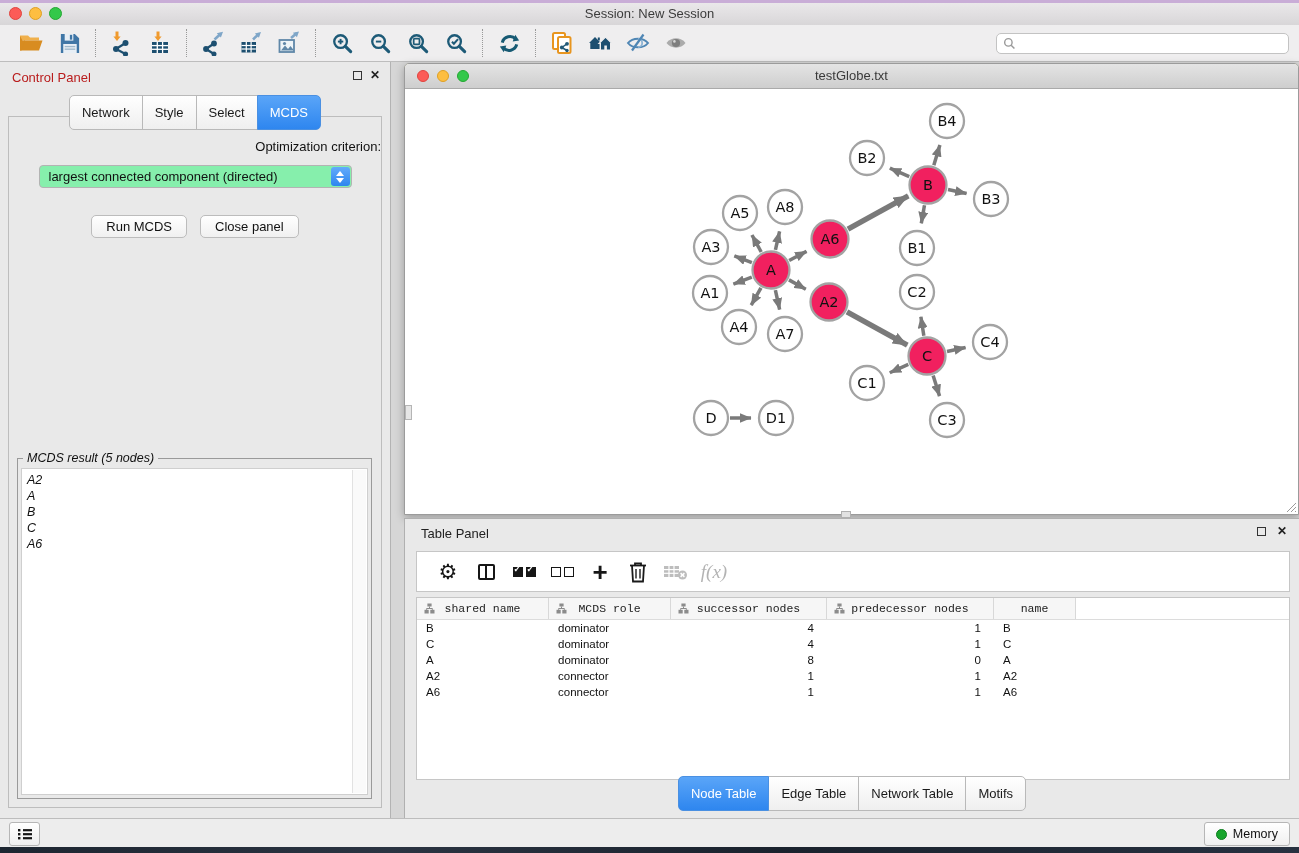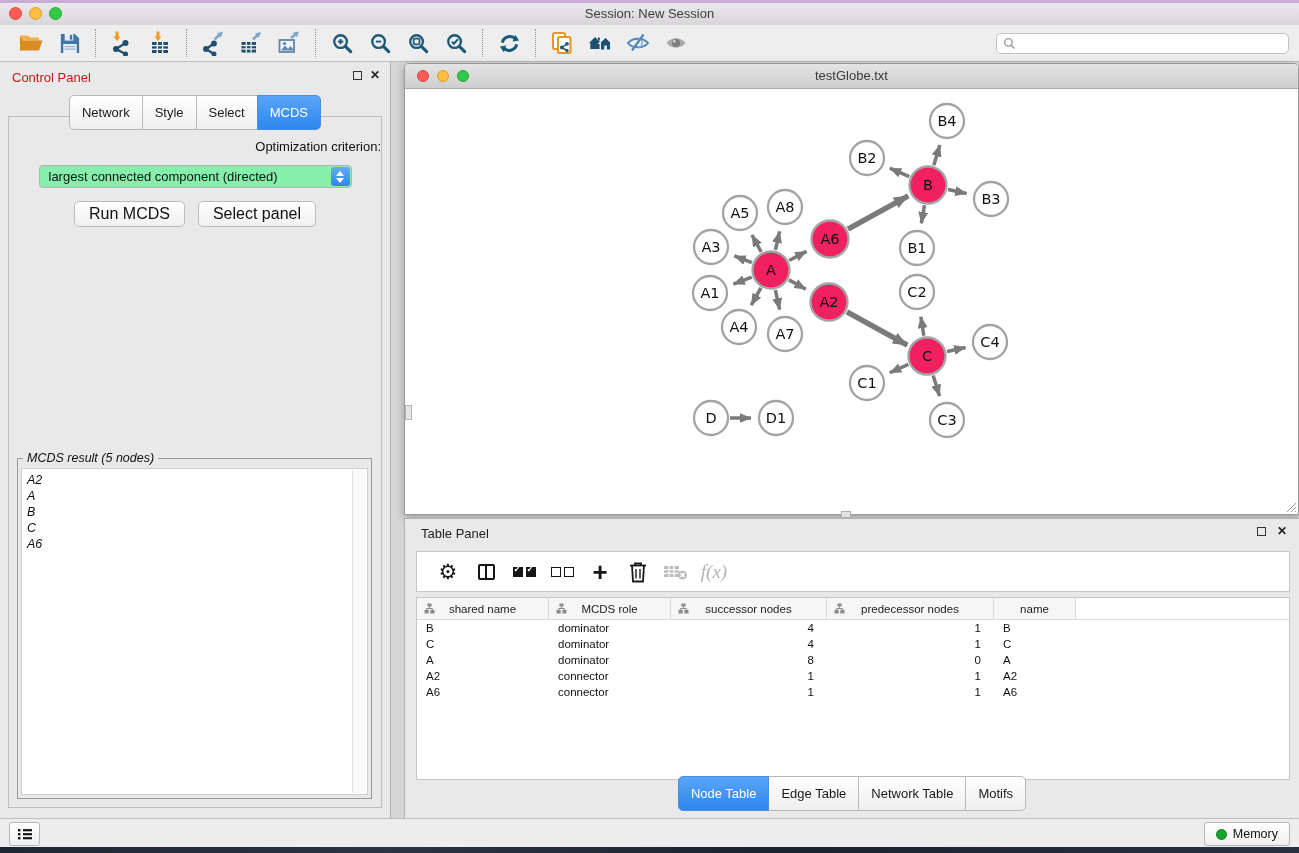--- a/index.html
+++ b/index.html
@@ -40,21 +40,21 @@
   .opt-label{margin-top:22px;text-align:right;font-size:13px;color:#111;}
   .select{position:relative;width:313px;height:23px;margin:11px auto 0 auto;background:#86efac;
           border:1px solid #b3b3b3;border-radius:4px;box-sizing:border-box;font-size:13px;color:#111;}
   .select .sel-text{position:absolute;left:9px;top:3px;}
   .stepper{position:absolute;right:1px;top:1px;bottom:1px;width:19px;border-radius:3px;
            background:linear-gradient(#63abfb,#2e86ef);display:flex;flex-direction:column;align-items:center;justify-content:center;gap:2px;}
   .tri-up{width:0;height:0;border-left:4px solid transparent;border-right:4px solid transparent;border-bottom:5px solid #fff;}
   .tri-down{width:0;height:0;border-left:4px solid transparent;border-right:4px solid transparent;border-top:5px solid #fff;}
   .btn-row{display:flex;justify-content:center;gap:13px;margin-top:13px;}
   .btn{border:1px solid #bcbcbc;background:linear-gradient(#ffffff,#f0f0f0);border-radius:5px;
-       padding:3px 14px;font-size:16px;color:#111;font-family:inherit;}
+       padding:3px 14px;font-size:13px;color:#111;font-family:inherit;margin-top:14px;}
   .result-group{position:absolute;left:8px;right:9px;top:341px;bottom:8px;border:1px solid #9a9a9a;font-style:italic;}
   .legend{position:absolute;top:-8px;left:5px;background:#e9e9e9;padding:0 4px;font-size:12.5px;color:#111;}
   .result-list{position:absolute;left:3px;right:3px;top:9px;bottom:3px;background:#fff;
                border:1px solid #cfcfcf;font-size:12.5px;color:#111;padding:3px 0 0 5px;box-sizing:border-box;overflow:hidden;}
   .result-list .li{line-height:16px;}
   .v-scroll{position:absolute;right:1px;top:1px;bottom:1px;width:13px;background:#fafafa;border-left:1px solid #e2e2e2;}
   
   .net-window{position:absolute;left:404px;top:63px;width:895px;height:452px;background:#fef9c3;
               border:1px solid #9b9b9b;border-radius:5px 5px 0 0;box-sizing:border-box;box-shadow:0 3px 10px rgba(0,0,0,.28);}
   .net-titlebar{position:absolute;left:0;right:0;top:0;height:24px;background:linear-gradient(#e4e4e4,#cecece);
@@ -77,21 +77,21 @@
   .gear-glyph{font-size:21px;color:#161616;line-height:21px;}
   .cols-glyph{width:17px;height:16px;border:2px solid #161616;border-radius:2px;position:relative;box-sizing:border-box;}
   .cols-glyph::after{content:"";position:absolute;left:50%;top:0;bottom:0;width:2px;background:#161616;margin-left:-1px;}
   .cb{width:10px;height:10px;display:inline-block;box-sizing:border-box;margin:0 1.5px;}
   .cb.on{background:#161616;position:relative;}
   .cb.on::after{content:"✓";position:absolute;left:1px;top:-3px;color:#fff;font-size:9px;font-weight:bold;}
   .cb.off{border:1.5px solid #161616;background:#fff;}
   .plus-glyph{font-size:26px;font-weight:bold;color:#161616;line-height:22px;}
   .fx-glyph{font-family:"Liberation Serif",serif;font-style:italic;font-size:19px;color:#b3b3b3;}
   .tp-table{position:absolute;left:11px;right:9px;top:78px;bottom:38px;background:#fff;border:1px solid #c6c6c6;overflow:hidden;box-sizing:border-box;}
-  .tp-header-row{display:flex;height:21px;border-bottom:1px solid #dcdcdc;font-size:11.5px;color:#1c1c1c;}
+  .tp-header-row{display:flex;height:21px;border-bottom:1px solid #dcdcdc;font-size:11.5px;color:#1c1c1c;font-family:Liberation Mono, monospace;}
   .tp-col{position:relative;display:flex;align-items:center;justify-content:center;background:#f6f6f6;
           border-right:1px solid #d8d8d8;box-sizing:border-box;flex:0 0 auto;}
   .tp-col .tree{position:absolute;left:7px;top:5px;}
   .tp-col-fill{flex:1;background:#fff;border:none;}
   .tp-row{display:flex;height:16px;font-size:11.5px;color:#111;align-items:center;}
   .tp-cell{box-sizing:border-box;flex:0 0 auto;overflow:hidden;white-space:nowrap;}
   .al-l{text-align:left;padding-left:9px;} .al-r{text-align:right;padding-right:13px;}
   .tp-tabs{position:absolute;left:0;right:0;bottom:7px;display:flex;justify-content:center;}
   
   .status-bar{position:absolute;left:0;top:818px;width:100%;height:29px;background:#ededed;border-top:1px solid #bdbdbd;box-sizing:border-box;}
@@ -286,21 +286,21 @@
       <div class="opt-label">Optimization criterion:</div>
       <div class="select">
         <span class="sel-text">largest connected component (directed)</span>
         <span class="stepper">
             <span class="tri-up"></span>
             <span class="tri-down"></span>
           </span>
       </div>
       <div class="btn-row">
         <button class="btn">Run MCDS</button>
-        <button class="btn">Select panel</button>
+        <button class="btn">Close panel</button>
       </div>
       <div class="result-group">
         <span class="legend">MCDS result (5 nodes)</span>
         <div class="result-list" id="mcds-list">
           <div class="v-scroll"></div>
         <div class="li">A2</div>
             <div class="li">A</div>
             <div class="li">B</div>
             <div class="li">C</div>
             <div class="li">A6</div>

